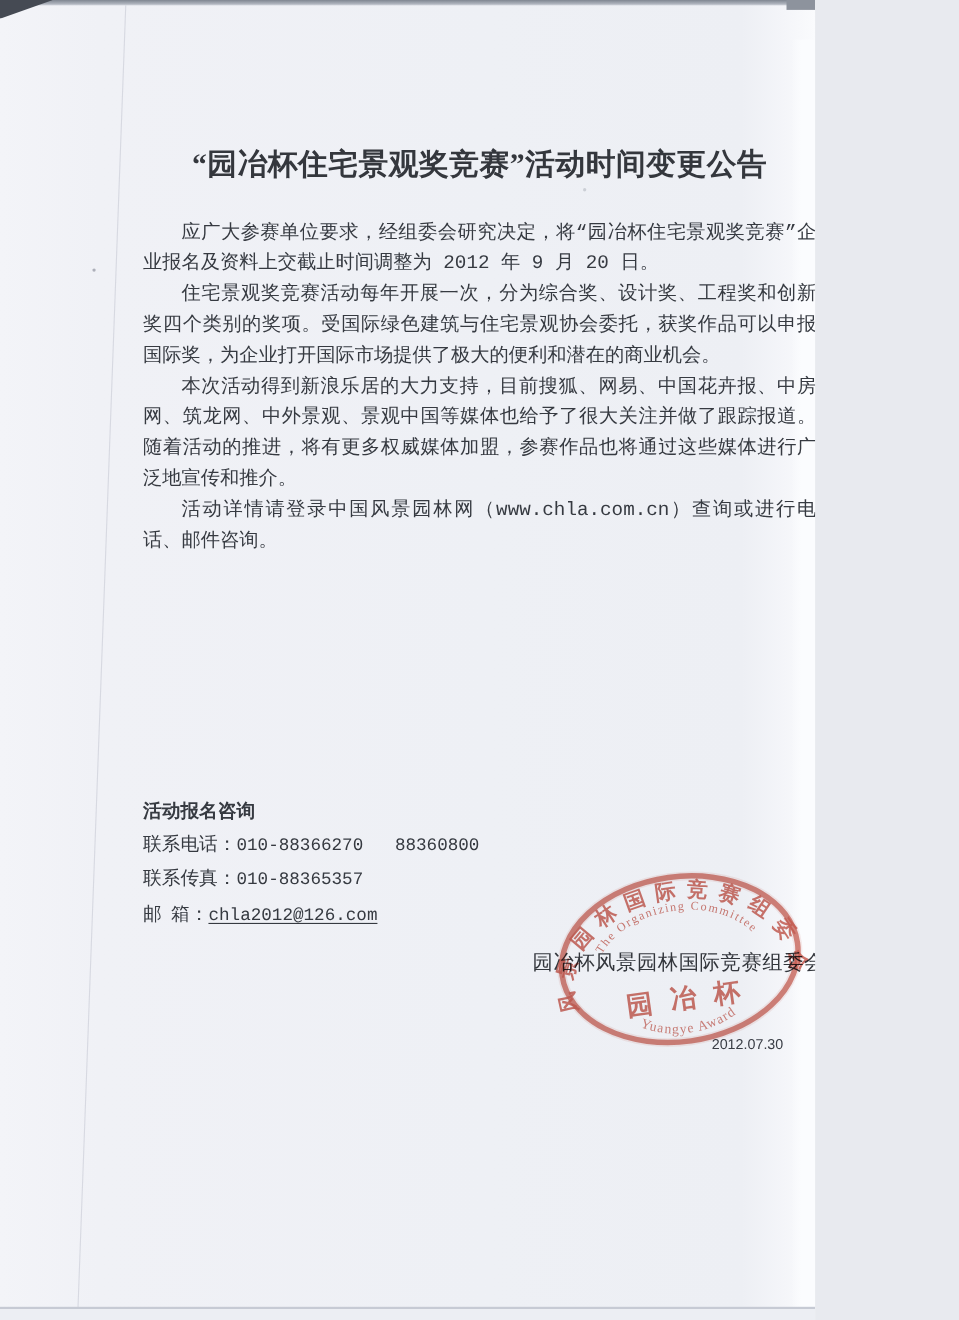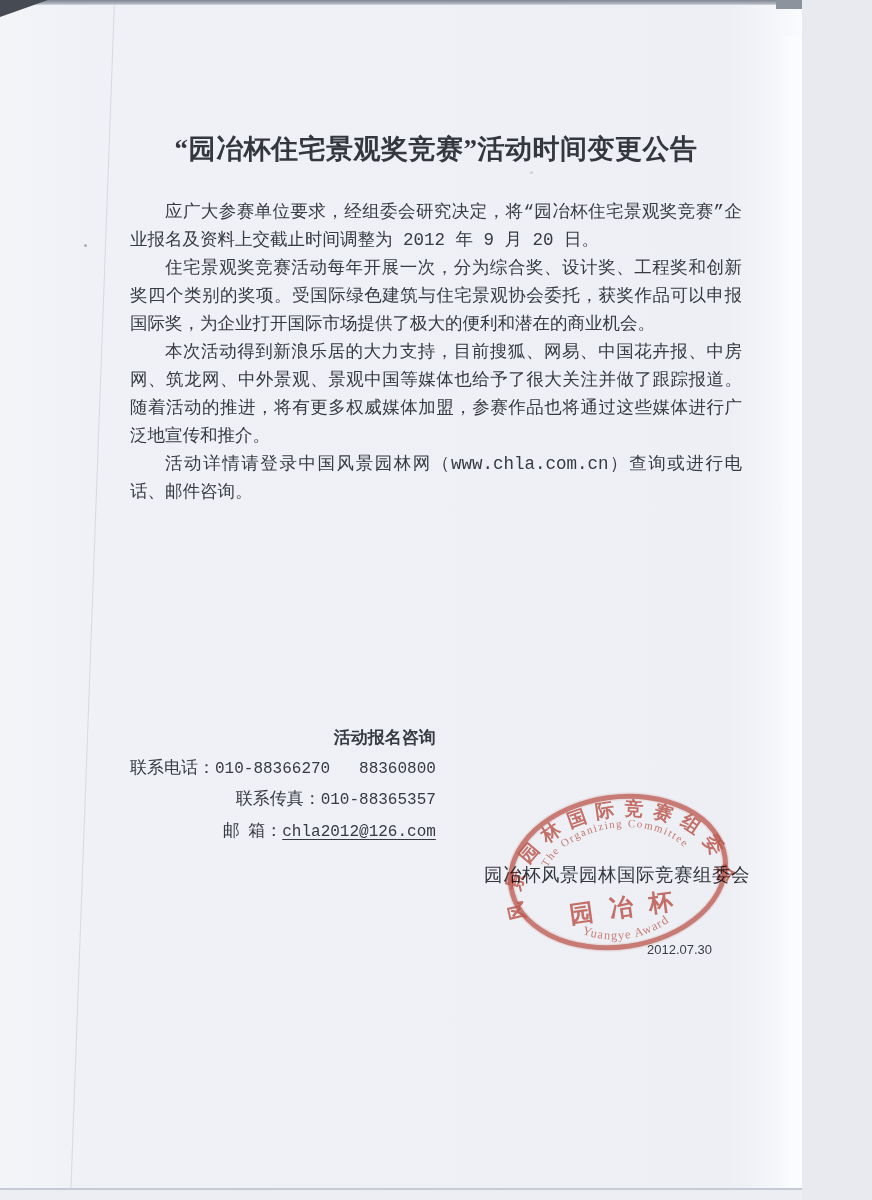--- a/index.html
+++ b/index.html
@@ -2,21 +2,21 @@
 <html><head>
 <meta charset="utf-8">
 <style>
   html,body { margin:0; padding:0; }
   body {
     width:872px; height:1200px;
     font-family:"Liberation Serif","DejaVu Serif",serif;
     background:#e8eaef;
   }
   .page {
-    position:relative; width:802px; height:1200px; overflow:hidden;
+    position:relative; width:741px; height:1200px; overflow:hidden;
     background:linear-gradient(90deg,#f3f4f8 0%,#f0f1f6 12%,#eef0f5 60%,#edeff4 91%,#f4f5f9 96%,#fafbfd 100%);
   }
   
   .scan-edge-top { position:absolute; top:0; left:0; right:0; height:5px;
     background:linear-gradient(180deg,#7f8691 0%,#aeb3bd 70%,#d6d9e0 100%); }
   .scan-corner-tl { position:absolute; top:0; left:0; width:48px; height:17px;
     background:#454a53; clip-path:polygon(0 0,100% 0,0 100%); }
   .scan-corner-tr { position:absolute; top:0; right:0; width:26px; height:9px; background:#8d939d; }
   .scan-edge-right { position:absolute; top:36px; right:0; bottom:10px; width:22px;
     background:linear-gradient(90deg,rgba(250,251,253,0) 0%,#fbfcfe 45%); }
@@ -32,21 +32,21 @@
     font-size:27px; font-weight:bold; color:#34373d; text-align:center;
     letter-spacing:0.5px; white-space:nowrap;
   }
   .body-text {
     position:absolute; left:130px; width:612px; top:198px;
     font-size:17.5px; line-height:28px; color:#363a41; text-align:justify;font-family:Liberation Mono, monospace;
   }
   .body-text p { margin:0; text-indent:2em; }
   .contact {
     position:absolute; left:130px; top:723px;
-    font-size:17px; line-height:29.5px; color:#363a41;text-align:right;
+    font-size:17px; line-height:29.5px; color:#363a41;
   }
   .contact-heading { font-weight:bold; }
   .contact-line { white-space:pre-wrap; }
   .latin { font-family:Liberation Mono, monospace; font-size:16px; }
   .underline { text-decoration:underline; text-underline-offset:3px; }
   .signature {
     position:absolute; left:484px; top:862px; font-size:18.5px; color:#33363c;
     letter-spacing:0.5px; white-space:nowrap;
   }
   .doc-date {

